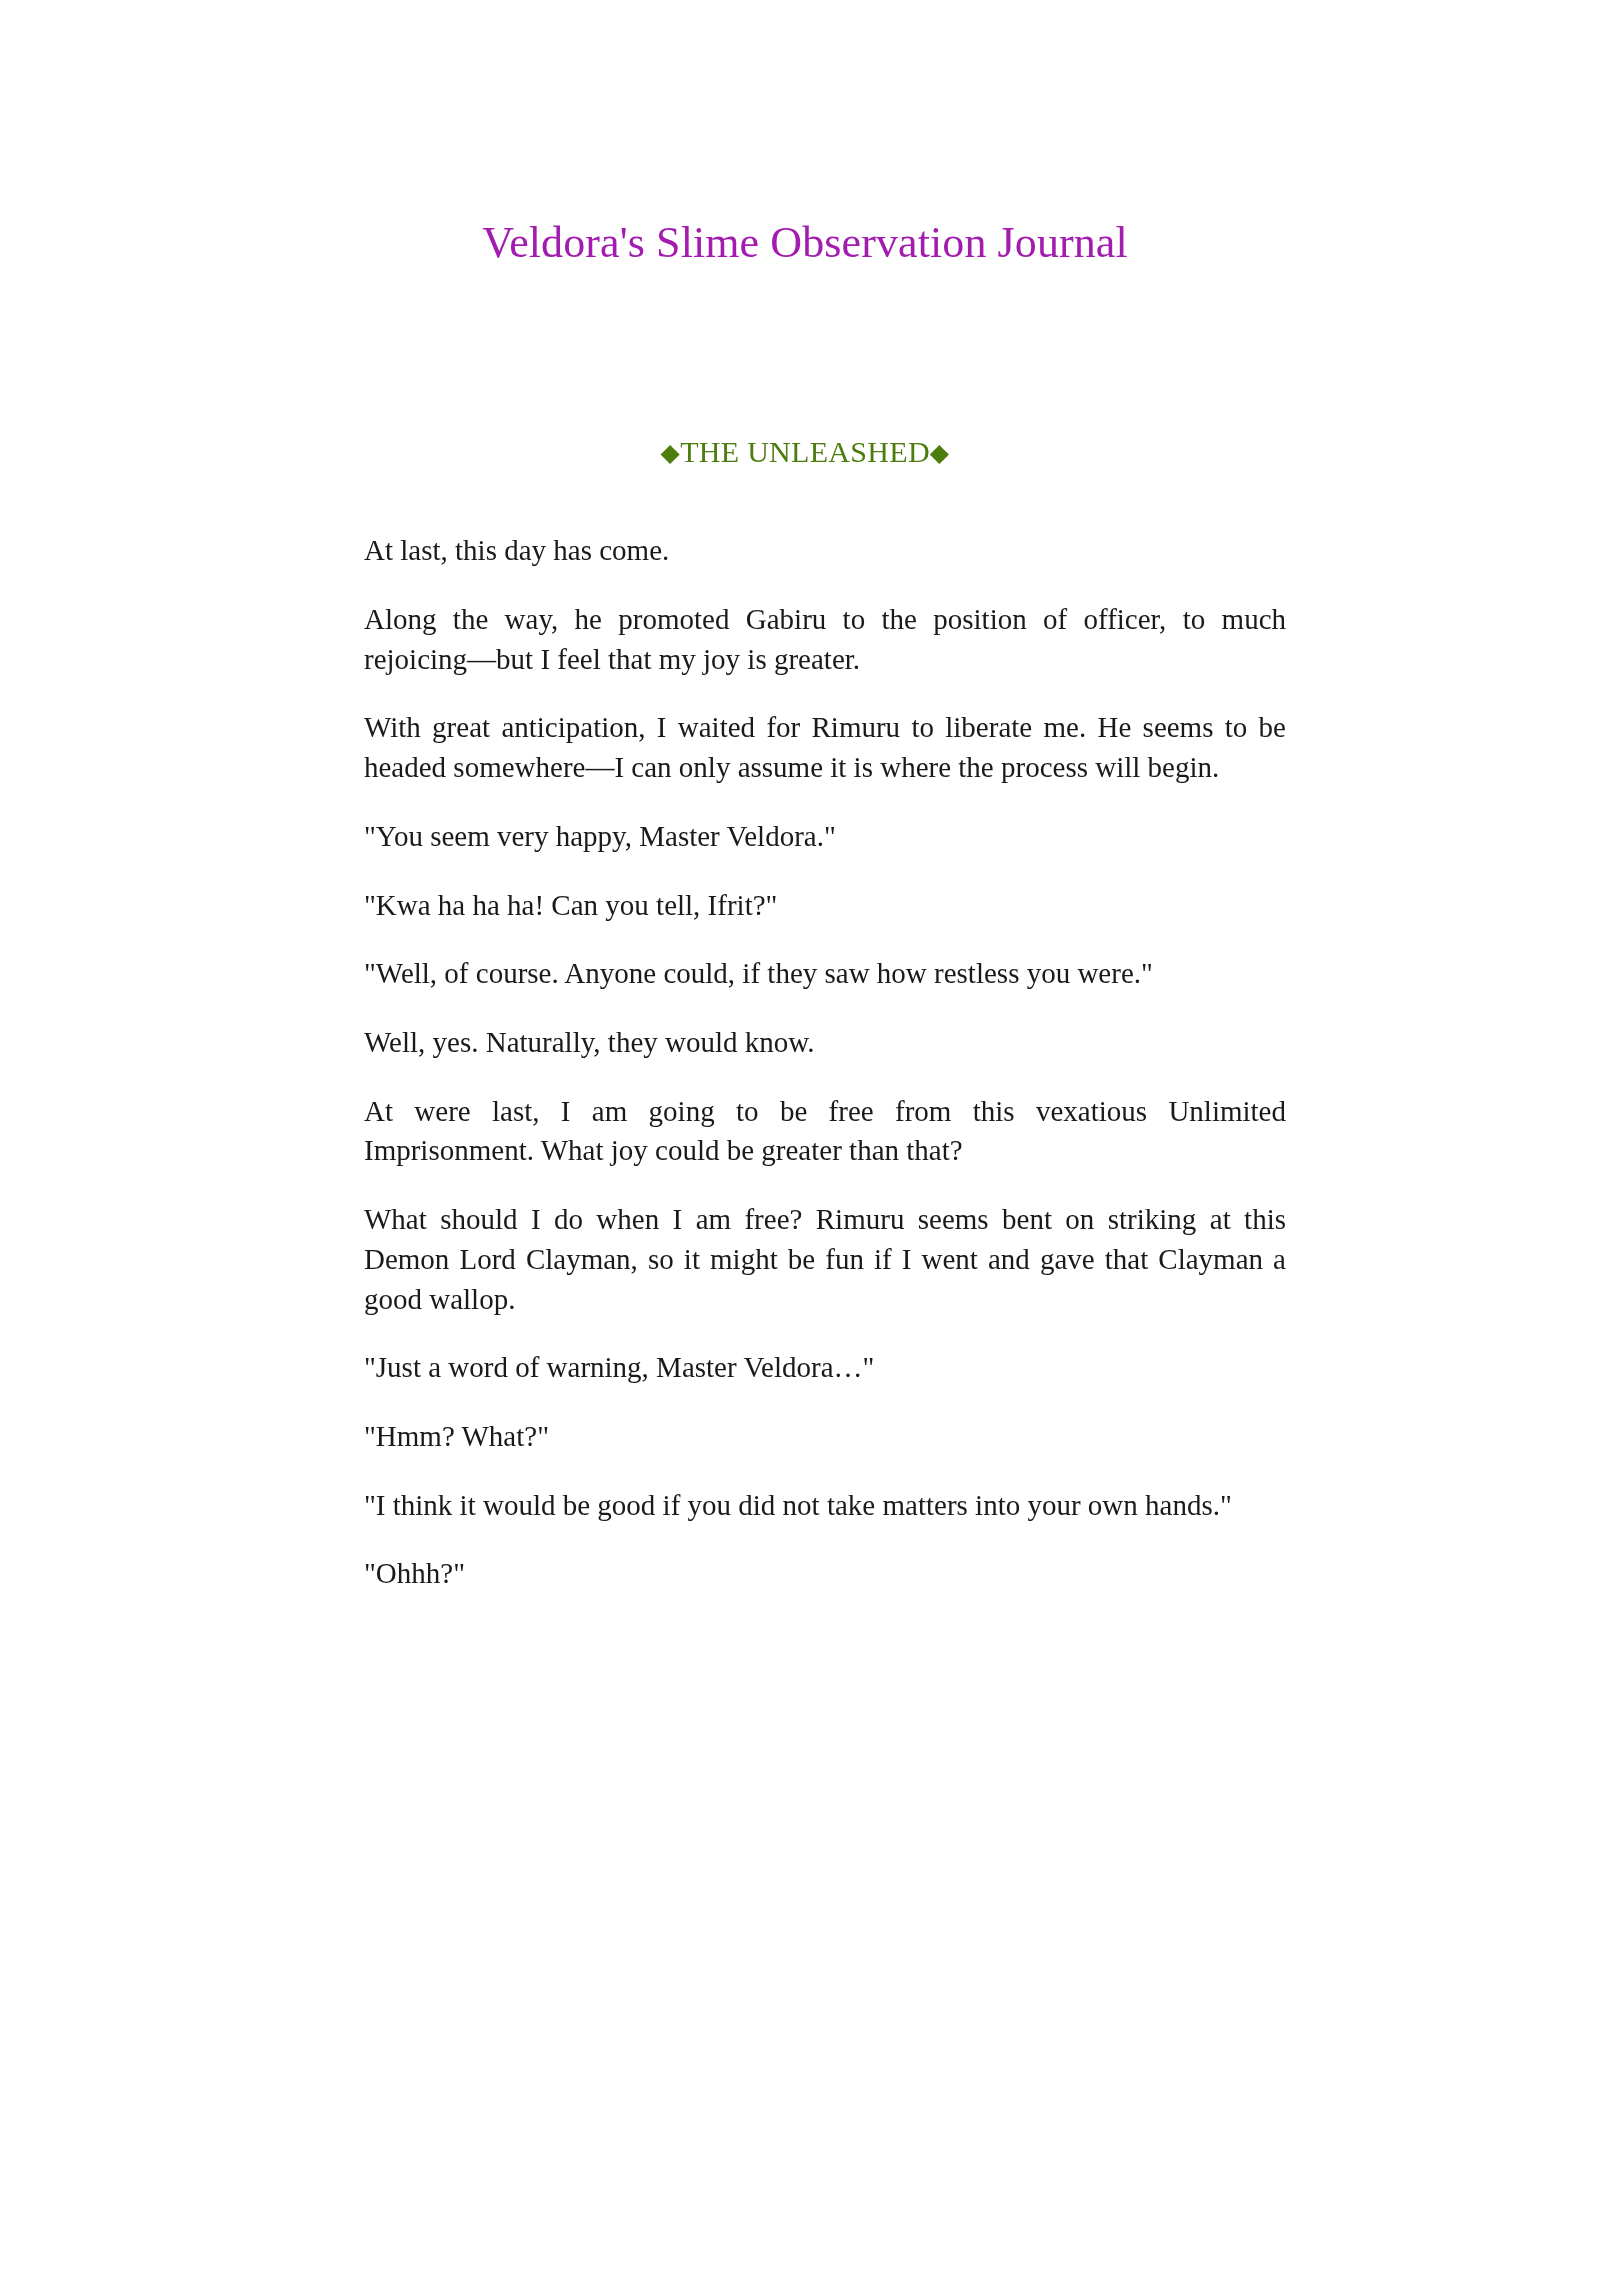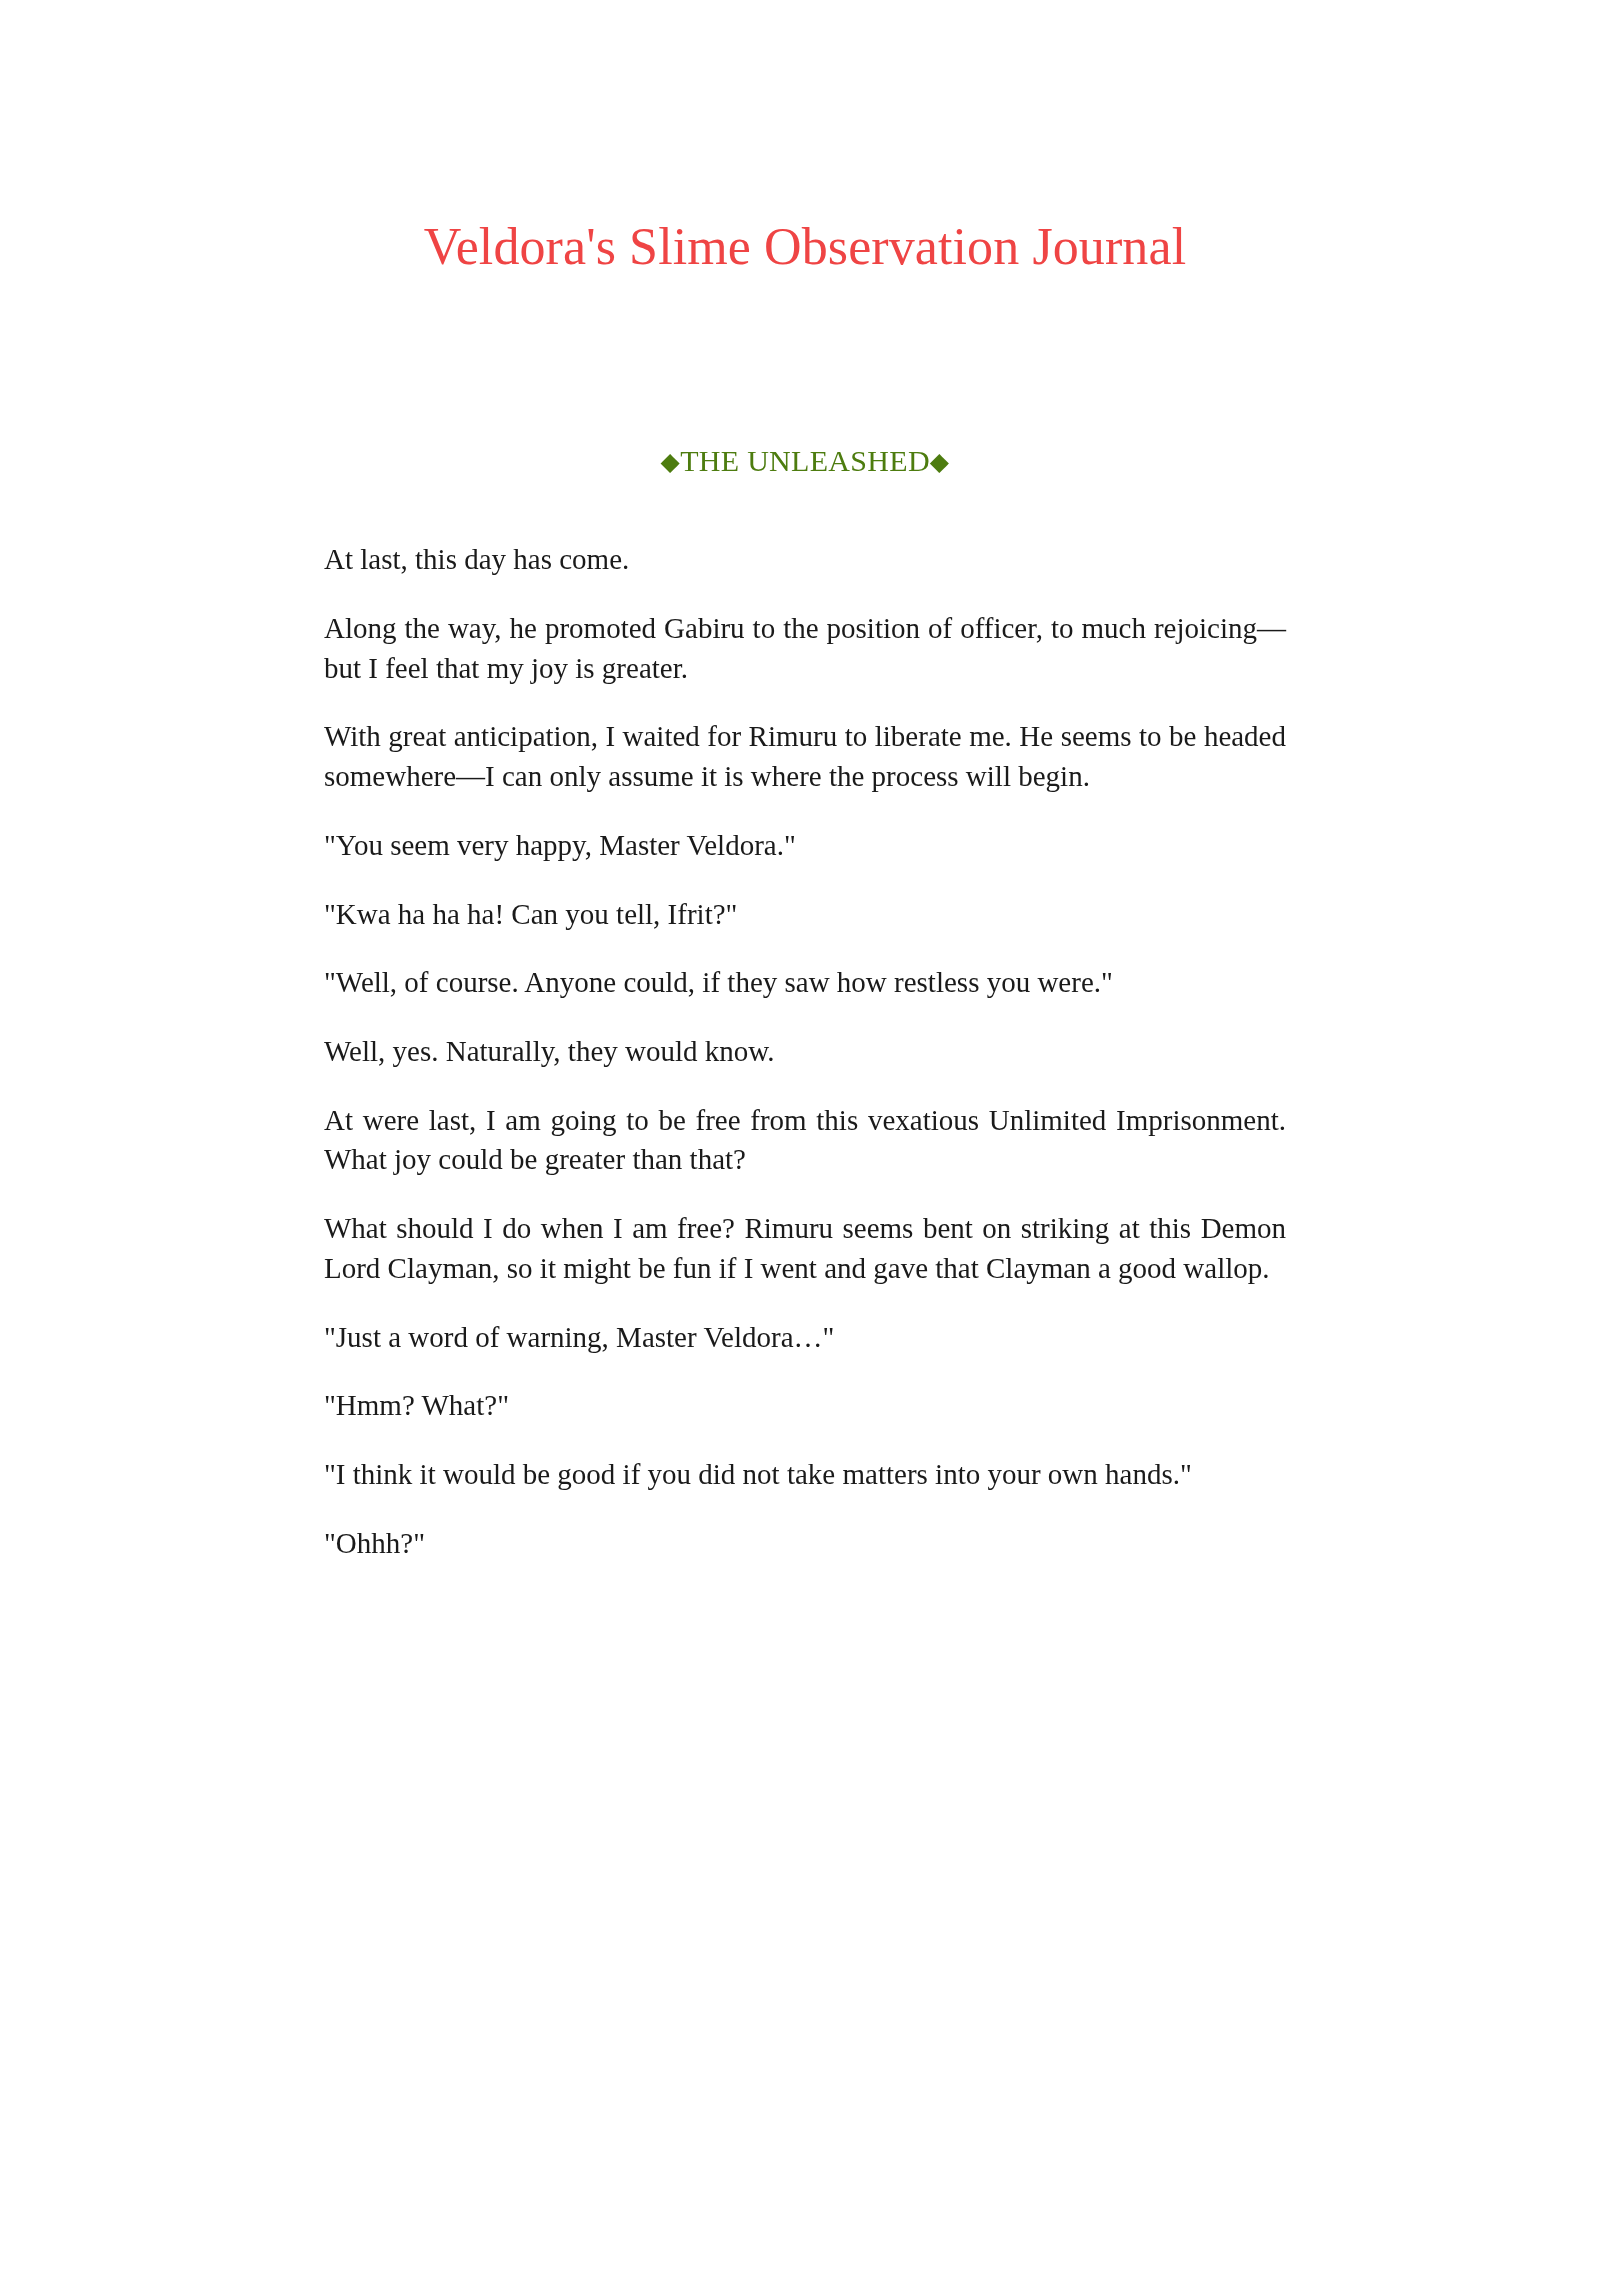--- a/index.html
+++ b/index.html
@@ -27,25 +27,25 @@
     left: 324px;
     top: 0;
     width: 962px;
   }
   .title-block {
     text-align: center;
     margin-top: 218px;
   }
   .title-main {
     font-family: "Liberation Serif", serif;
-    font-size: 52px;
+    font-size: 44px;
     font-weight: normal;
     line-height: 1.12;
     letter-spacing: 0.1px;
-    color: #ef4444;
+    color: #a21caf;
   }
   .title-sub {
     font-family: "Liberation Serif", serif;
     font-size: 46px;
     font-weight: bold;
     line-height: 1.15;
     margin-top: 6.2px;
     color: #16161a;
   }
   .section-heading {
@@ -55,20 +55,21 @@
     letter-spacing: 0.3px;
     margin-top: 168px;
     color: #4d7c0f;
   }
   .section-heading .diamond {
     font-size: 25px;
     vertical-align: 1.2px;
   }
   .body-text {
     margin-top: 62px;
+    margin-left: 40px;
   }
   p.para {
     font-size: 29px;
     line-height: 1.37;
     text-align: justify;
     text-justify: inter-word;
     margin: 0 0 29px 0;
     color: #1a1a1a;
     hyphens: none;
   }

